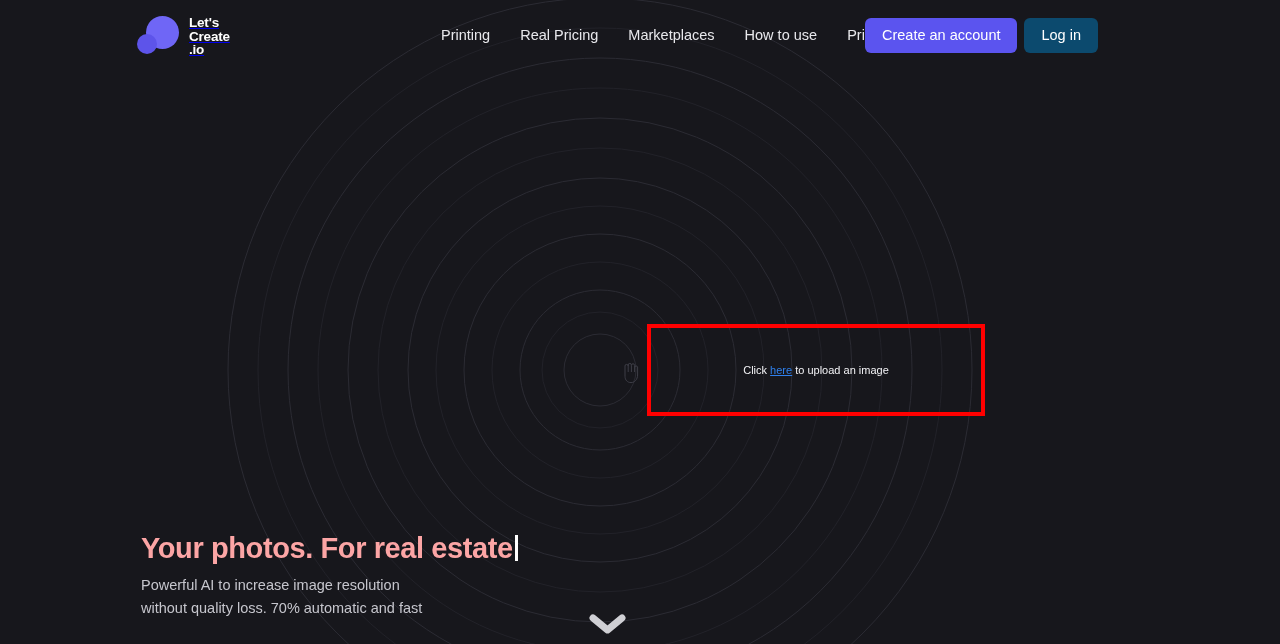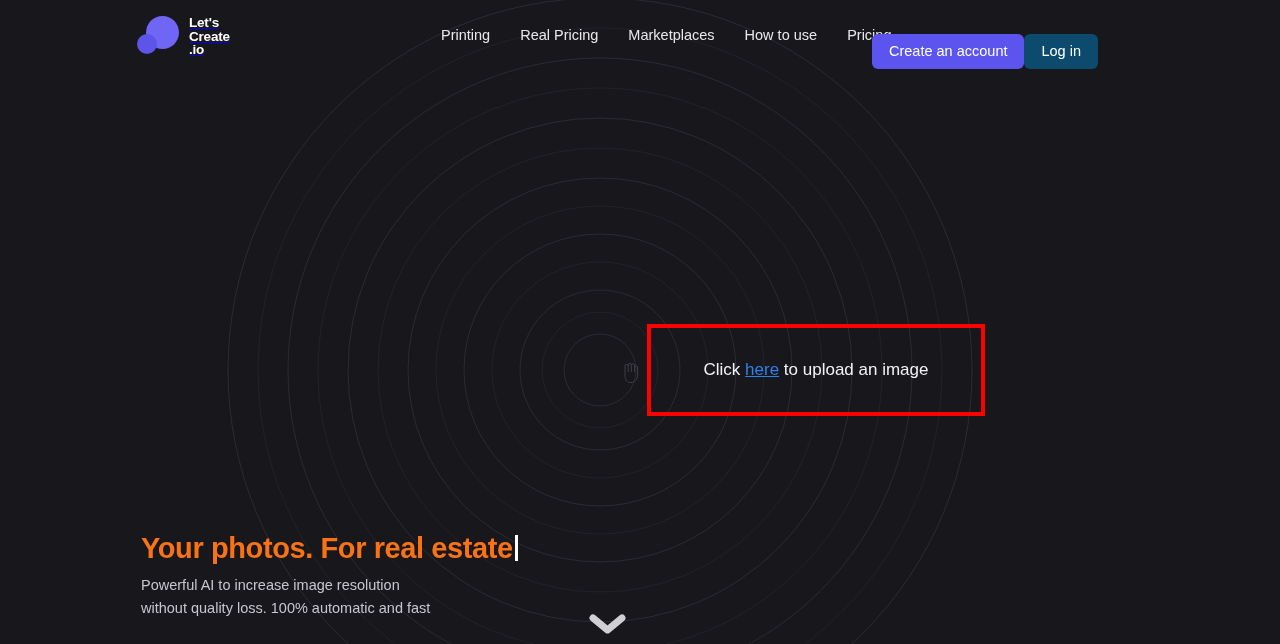--- a/index.html
+++ b/index.html
@@ -39,51 +39,51 @@
   .brand-text div { white-space:nowrap; }
 
   .nav {
     position:absolute; left:441px; top:26px;
     display:flex; align-items:center; gap:30px;
   }
   .nav a {
     color:#e8e8ec; font-size:14.5px; text-decoration:none; white-space:nowrap;
     line-height:18px;
   }
-  .auth { position:absolute; right:182px; top:34px; display:flex; align-items:center; gap:0; }
+  .auth { position:absolute; right:182px; top:18px; display:flex; align-items:center; gap:7px; }
   .btn {
     border:none; border-radius:6px; font-size:14.5px; color:#ffffff;
     font-family:"Liberation Sans", sans-serif; cursor:pointer; white-space:nowrap;
     line-height:1;
   }
   .btn-primary { background:#5b54ef; padding:10px 17px; }
   .btn-secondary { background:#0c4a6e; padding:10px 17px; }
 
   
   .upload-zone {
     position:absolute; left:648px; top:326px; width:336px; height:88px;
     display:flex; align-items:center; justify-content:center;
     cursor:pointer; z-index:4;
   }
-  .upload-text { font-size:17px; color:#f2f2f5; white-space:nowrap; }
+  .upload-text { font-size:11px; color:#f2f2f5; white-space:nowrap; }
   .upload-text .link { color:#2f80ed; }
 
   .annotation-box {
     position:absolute; left:647px; top:324px; width:338px; height:92px;
     border:4px solid #ff0000; z-index:6; pointer-events:none;
   }
 
   .hand-cursor {
     position:absolute; left:619px; top:356px; width:24px; height:30px; z-index:4;
   }
 
   
   .hero-copy { position:absolute; left:141px; top:531px; z-index:3; }
   .headline {
-    font-size:29px; font-weight:bold; color:#f97316; letter-spacing:-0.4px;
+    font-size:29px; font-weight:bold; color:#fca5a5; letter-spacing:-0.4px;
     line-height:34px; white-space:nowrap; display:flex; align-items:center;
   }
   .caret {
     display:inline-block; width:3px; height:26px; background:#ffffff;
     margin-left:2px; vertical-align:middle;
   }
   .subline {
     margin-top:9px; font-size:14.5px; color:#c6c6cd; line-height:22.5px;
   }
   .subline div { white-space:nowrap; }
@@ -165,21 +165,21 @@
 
   <div class="annotation-box"></div>
 
   <div class="hero-copy">
     <div class="headline">
       <span>Your photos. For real estate</span>
         <span class="caret"></span>
     </div>
     <div class="subline">
       <div>Powerful AI to increase image resolution</div>
-      <div>without quality loss. 100% automatic and fast</div>
+      <div>without quality loss. 70% automatic and fast</div>
     </div>
   </div>
 
   <div class="scroll-chevron">
     <svg viewBox="0 0 37 22" xmlns="http://www.w3.org/2000/svg">
       <path d="M4 4 L18.5 16 L33 4" fill="none" stroke="#cfcfd4" stroke-width="7" stroke-linecap="round" stroke-linejoin="round"></path>
     </svg>
   </div>
 
 </div>

